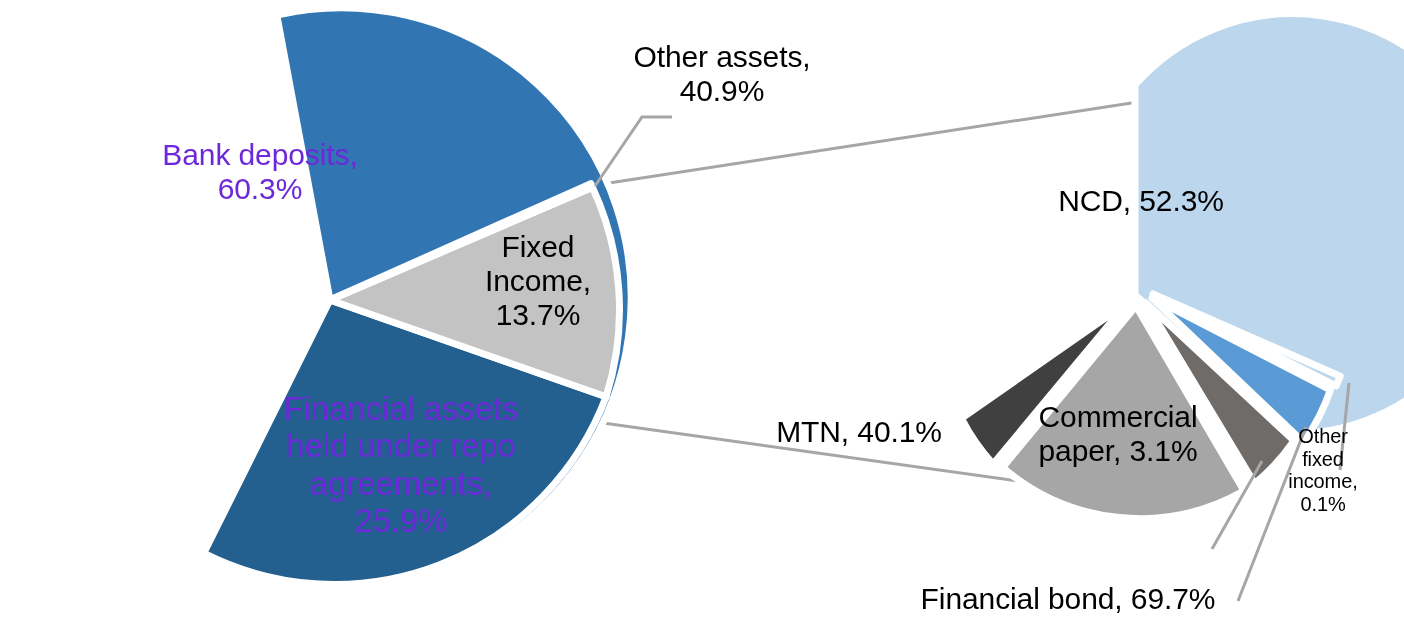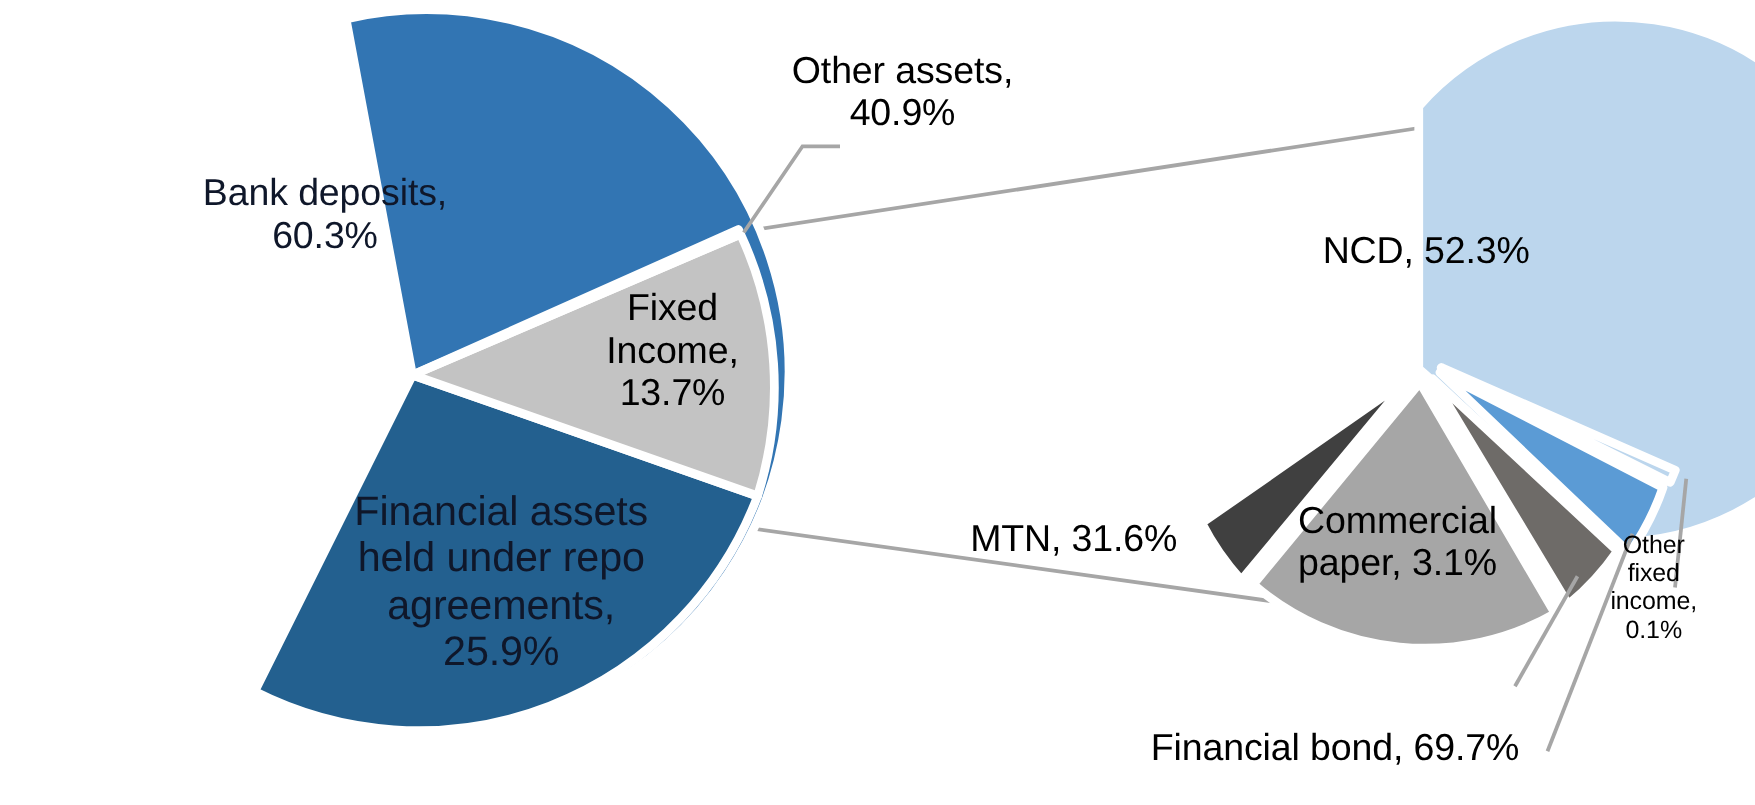--- a/index.html
+++ b/index.html
@@ -26,21 +26,21 @@
   }
   .lbl {
     position: absolute;
     text-align: center;
     line-height: 1.13;
     white-space: pre;
     color: #000000;
     font-weight: 400;
     letter-spacing: -0.1px;
   }
-  .lbl-white { color: #0f172a; }
+  .lbl-white { color: #6d28d9; }
   .lbl-30 { font-size: 30px; }
   .lbl-29 { font-size: 33px; }
   .lbl-28 { font-size: 20px; }
 </style>
 </head>
 <body>
 
 <div id="chart-root">
 
   <svg id="pies" viewBox="0 0 1404 644">
@@ -98,21 +98,21 @@
 
   <div class="lbl lbl-30" style="left:462px; top:230px; width:152px;">Fixed
 Income,
 13.7%</div>
 
   <div class="lbl lbl-30" style="left:605px; top:40px; width:234px;">Other assets,
 40.9%</div>
 
   <div class="lbl lbl-30" style="left:1048px; top:184px; width:186px;">NCD, 52.3%</div>
 
-  <div class="lbl lbl-30" style="left:769px; top:415px; width:180px;">MTN, 31.6%</div>
+  <div class="lbl lbl-30" style="left:769px; top:415px; width:180px;">MTN, 40.1%</div>
 
   <div class="lbl lbl-30" style="left:1007px; top:400px; width:222px;">Commercial
 paper, 3.1%</div>
 
 
   <div class="lbl lbl-30" style="left:898px; top:582px; width:340px;">Financial bond, 69.7%</div>
 
   <div class="lbl lbl-28" style="left:1258px; top:425px; width:130px;">Other
 fixed
 income,

